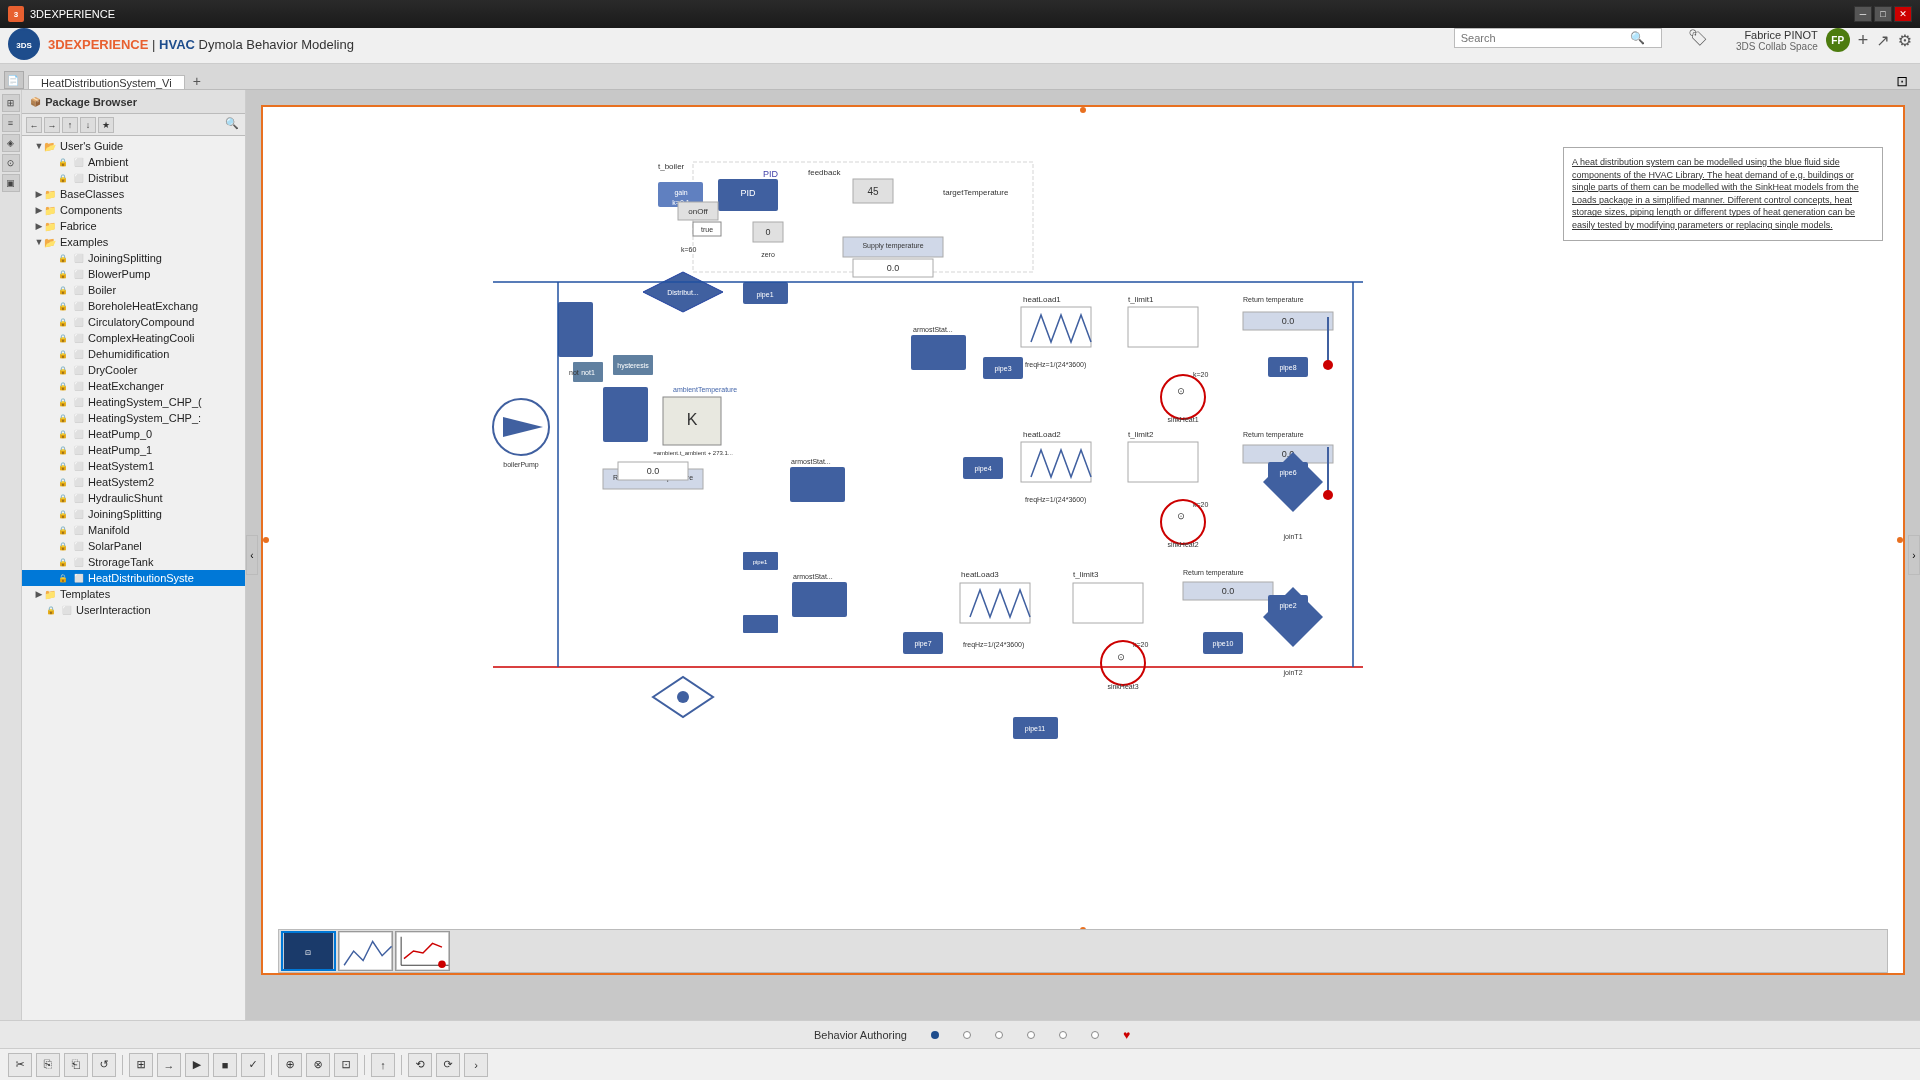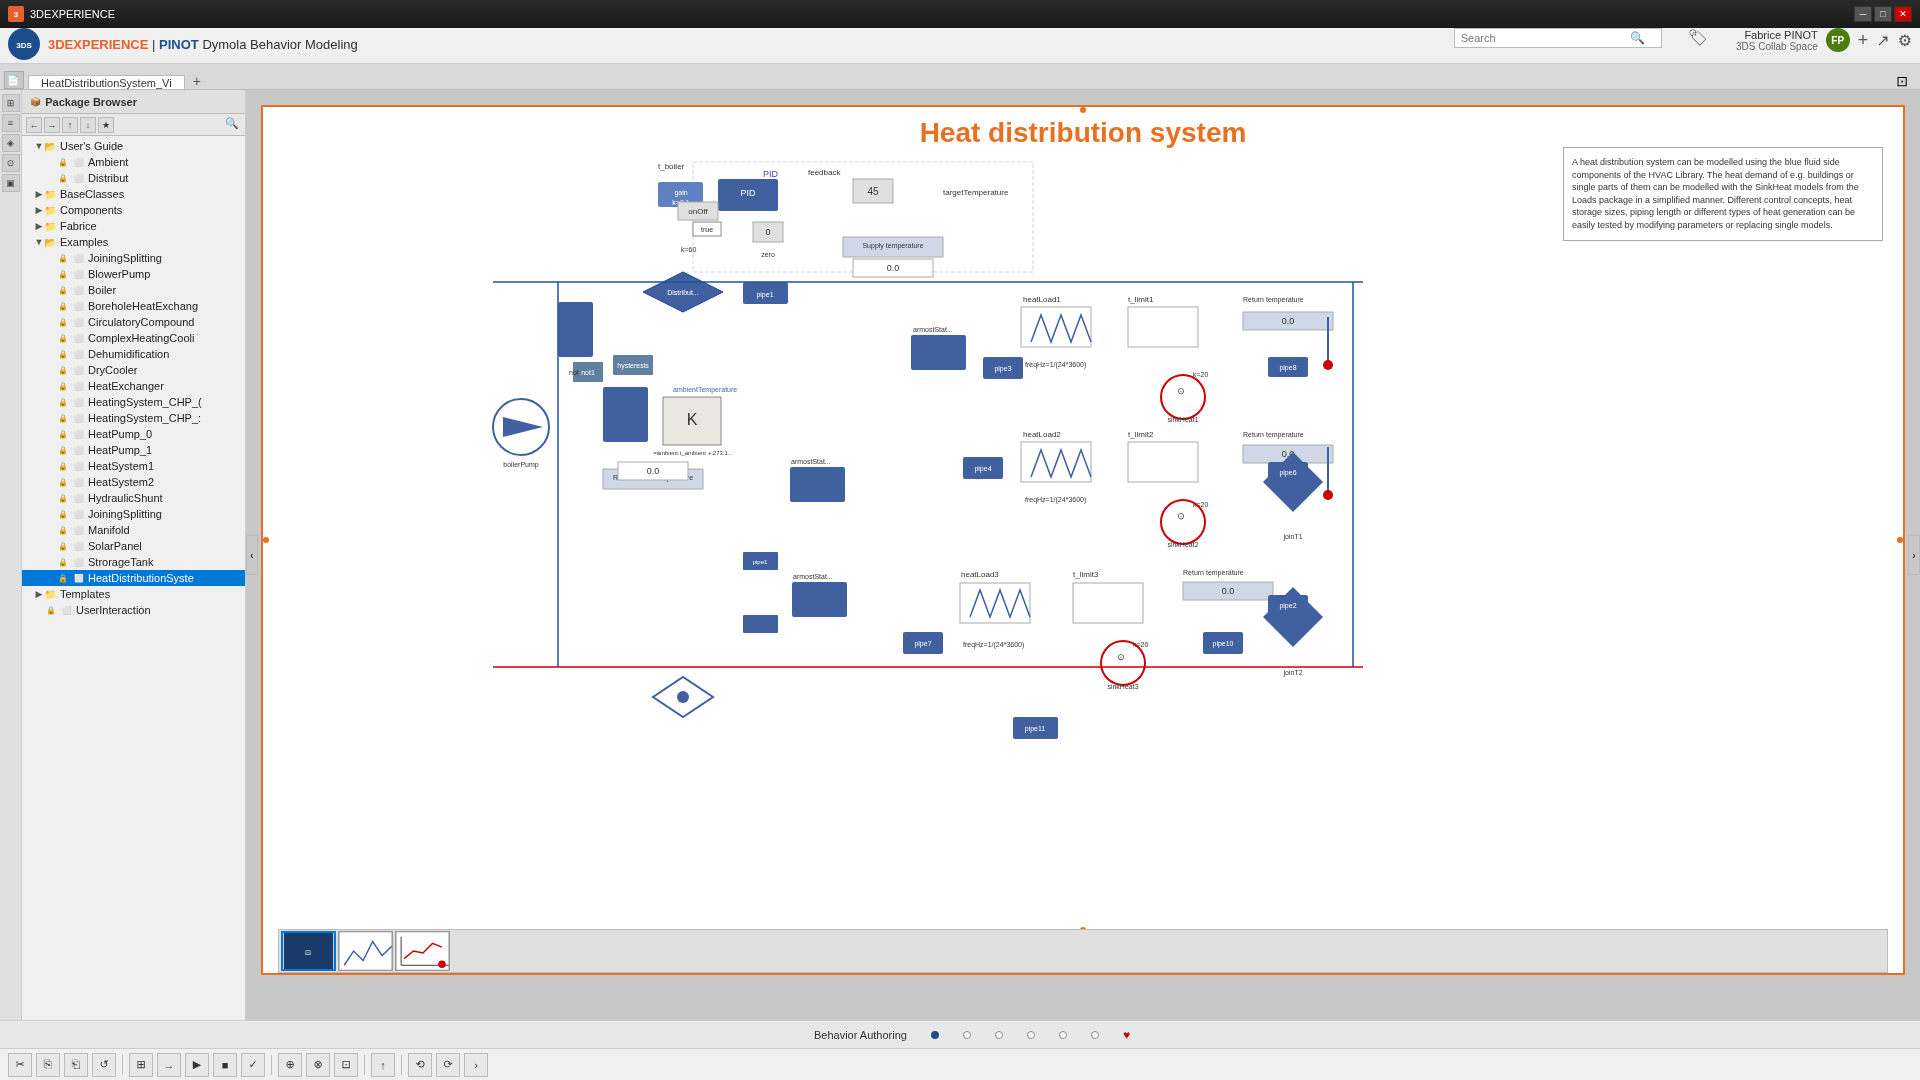--- a/index.html
+++ b/index.html
@@ -264,21 +264,21 @@
   <div class="toolbar-brand">
     <div class="brand-logo">
       <svg width="32" height="32" viewBox="0 0 32 32">
         <circle cx="16" cy="16" r="14" fill="#1e4d8c"></circle>
         <text x="16" y="20" text-anchor="middle" fill="white" font-size="8" font-weight="bold">3DS</text>
       </svg>
     </div>
     <div class="brand-text">
       <span class="ds">3DEXPERIENCE</span>
       <span> | </span>
-      <span class="catia">PINOT</span>
+      <span class="catia">HVAC</span>
       <span class="dym"> Dymola Behavior Modeling</span>
     </div>
   </div>
   <div id="search-box">
     <input type="text" placeholder="Search" style="">
     <span>🔍</span>
   </div>
   <span style="margin-left:6px;font-size:16px;color:#555;">🏷</span>
   <div class="toolbar-right">
     <div class="user-info">
@@ -533,28 +533,27 @@
           <span class="tree-label">UserInteraction</span>
         </div>
       </div>
   </div>
 
   <div id="canvas-area">
 
     <div style="position:absolute;left:0;top:50%;transform:translateY(-50%);width:12px;height:40px;background:#c8c8c8;border:1px solid #bbb;display:flex;align-items:center;justify-content:center;cursor:pointer;z-index:10;font-size:10px;">‹</div>
 
     <div id="diagram-frame">
-      <div id="diagram-title">Heat distribution system</div>
 
       <div style="position:absolute;top:0;left:50%;transform:translateX(-50%);width:6px;height:6px;background:#e87020;border-radius:50%;"></div>
       <div style="position:absolute;bottom:40px;left:50%;transform:translateX(-50%);width:6px;height:6px;background:#e87020;border-radius:50%;"></div>
       <div style="position:absolute;left:0;top:50%;transform:translateY(-50%);width:6px;height:6px;background:#e87020;border-radius:50%;"></div>
       <div style="position:absolute;right:0;top:50%;transform:translateY(-50%);width:6px;height:6px;background:#e87020;border-radius:50%;"></div>
 
-      <div style="position:absolute;top:40px;right:20px;width:320px;background:white;border:1px solid #aaa;padding:8px;font-size:9px;color:#333;line-height:1.4;">
+      <div style="position:absolute;top:40px;right:20px;width:320px;background:white;border:1px solid #aaa;padding:8px;font-size:9px;color:#333;line-height:1.4;text-decoration:underline;">
         <span>A heat distribution system can be modelled using the blue fluid side components of the HVAC Library. The heat demand of e.g. buildings or single parts of them can be modelled with the SinkHeat models from the Loads package in a simplified manner. Different control concepts, heat storage sizes, piping length or different types of heat generation can be easily tested by modifying parameters or replacing single models.</span>
       </div>
 
       <svg id="diagram-svg" style="position:absolute;top:0;left:0;width:100%;height:calc(100% - 44px);">
         <defs>
           <marker id="arrowhead" markerWidth="6" markerHeight="4" refX="6" refY="2" orient="auto">
             <polygon points="0 0, 6 2, 0 4" fill="#1a3a6a"></polygon>
           </marker>
           <marker id="arrowred" markerWidth="6" markerHeight="4" refX="6" refY="2" orient="auto">
             <polygon points="0 0, 6 2, 0 4" fill="#c00"></polygon>

